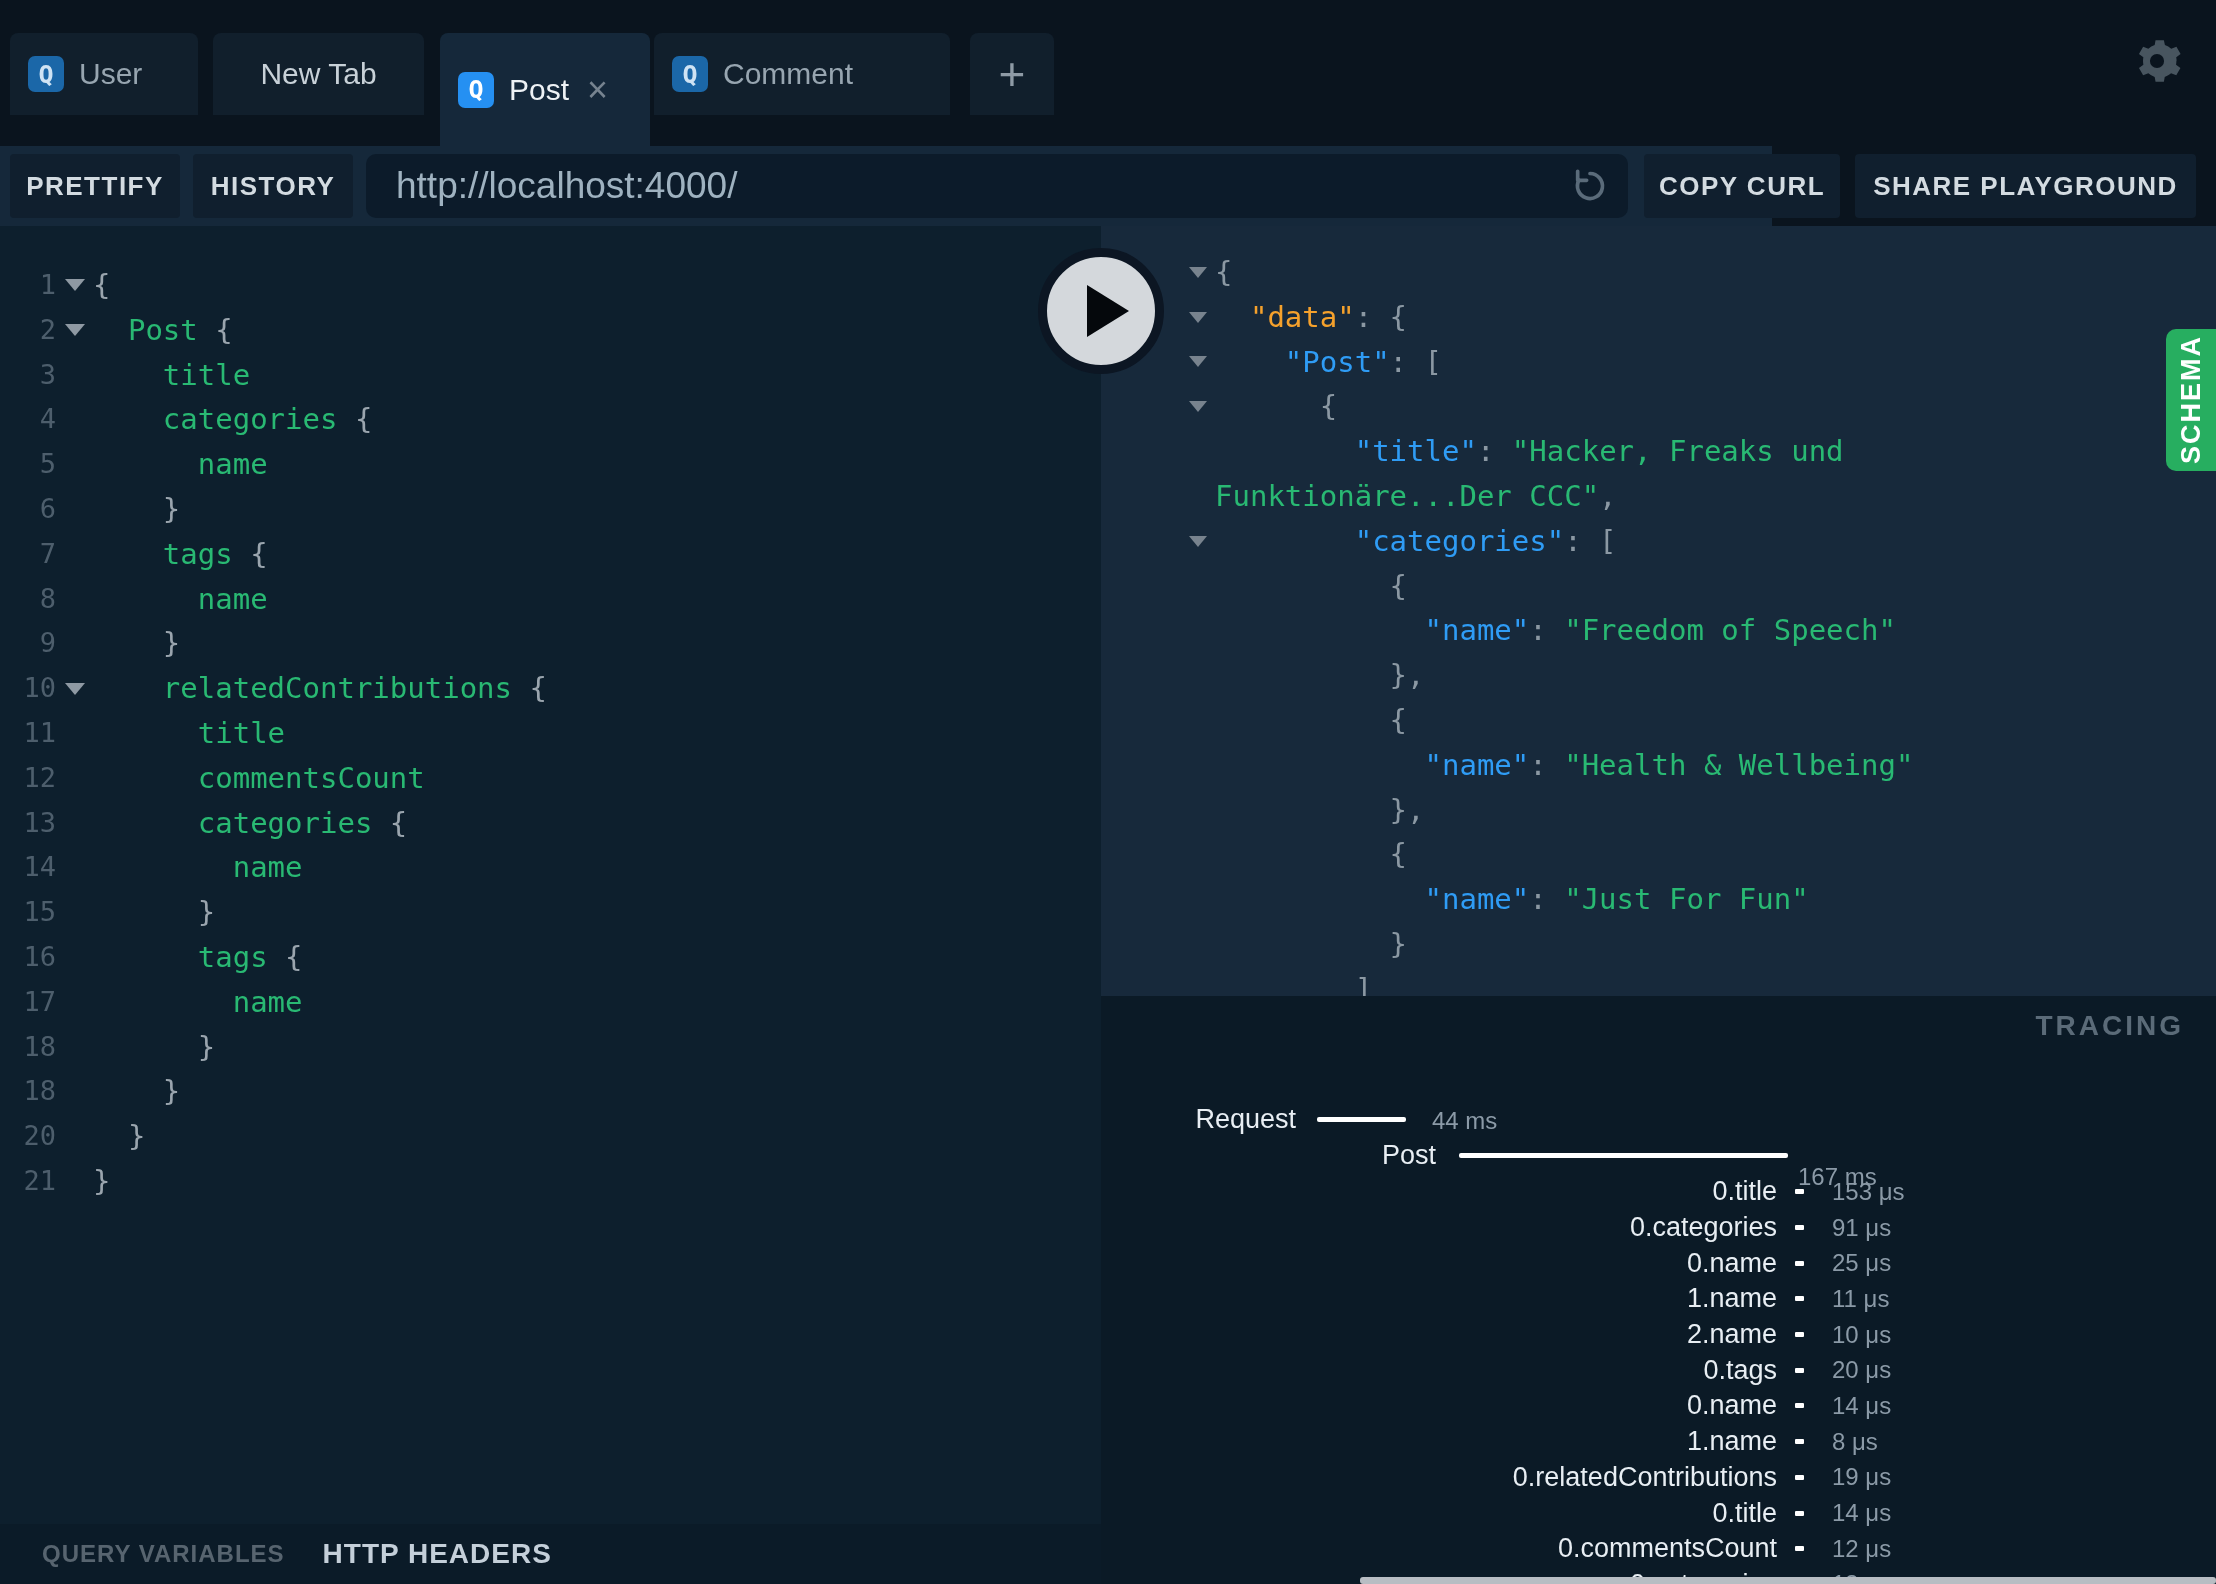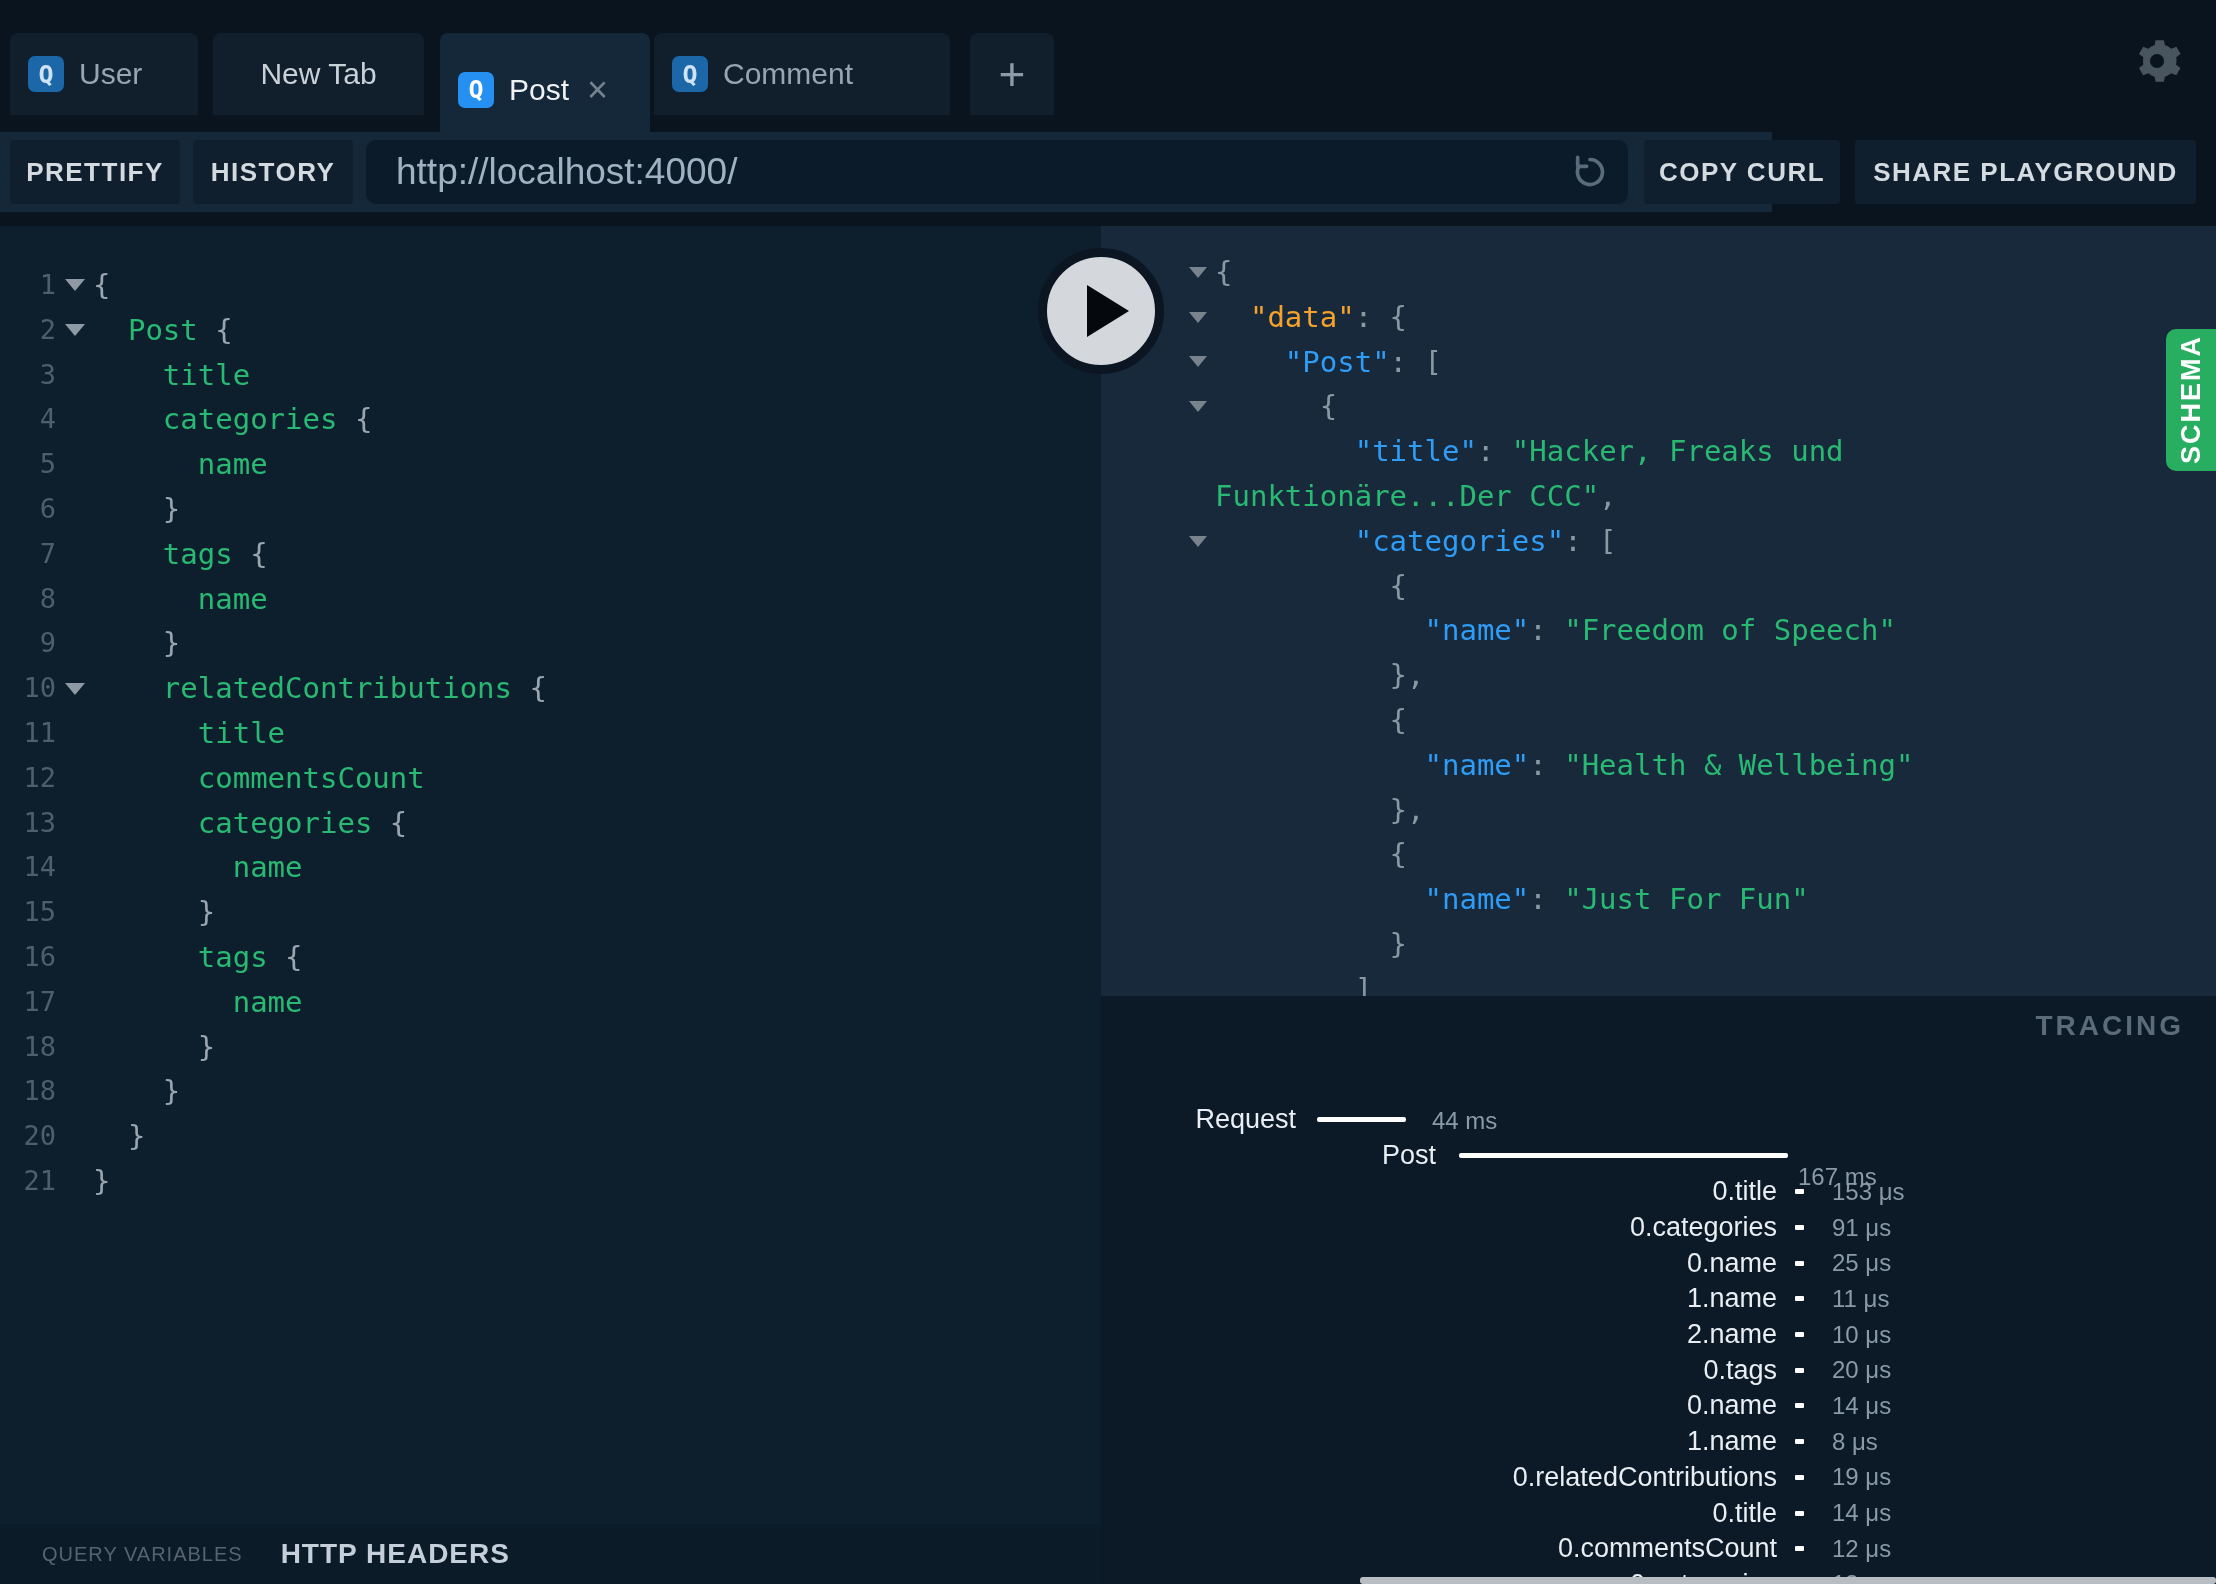--- a/index.html
+++ b/index.html
@@ -22,21 +22,21 @@
   .qbadge.dim{background:#1b67a8;color:#cfe3f4;}
   .qbadge.bright{background:#2590f2;}
   .tablabel{margin-left:15px;font-size:30px;color:#97a5b0;white-space:nowrap;}
   .tab-newtab .tablabel{margin-left:0;color:#c8d1d8;}
   .tab.active .tablabel{color:#eef2f5;}
   .tabclose{margin-left:18px;font-size:36px;color:#76838f;line-height:1;}
   .plusglyph{font-size:46px;color:#8e9aa5;font-weight:400;line-height:1;}
   .gear{position:absolute;right:34px;top:36px;width:50px;height:50px;}
 
   
-  .toolbar{position:absolute;left:0;top:132px;width:1772px;height:80px;background:#15283a;}
+  .toolbar{position:absolute;left:0;top:146px;width:1772px;height:80px;background:#15283a;}
   .tbtn{position:absolute;top:8px;height:64px;background:#101f2e;border-radius:4px;border:none;
         color:#d3dbe1;font-family:"Liberation Sans",sans-serif;font-size:26px;font-weight:600;
         letter-spacing:1.5px;cursor:pointer;}
   .btn-prettify{left:10px;width:170px;}
   .btn-history{left:193px;width:160px;}
   .btn-copycurl{left:1644px;width:196px;}
   .btn-share{left:1855px;width:341px;}
   .urlwrap{position:absolute;left:366px;top:8px;width:1262px;height:64px;background:#0c1b2a;
            border-radius:10px;display:flex;align-items:center;box-sizing:border-box;padding:0 18px 0 28px;}
   .urlinput{flex:1;background:transparent;border:none;outline:none;color:#9fb2c0;
@@ -69,21 +69,21 @@
 
   
   .schema{position:absolute;left:2166px;top:329px;width:50px;height:142px;background:#27ae60;
           border-radius:10px 0 0 10px;display:flex;align-items:center;justify-content:center;cursor:pointer;z-index:6;}
   .schema span{writing-mode:vertical-rl;transform:rotate(180deg);color:#fff;
           font-size:27px;font-weight:700;letter-spacing:2px;}
 
   
   .varbar{position:absolute;left:0;top:1524px;width:1101px;height:60px;background:#0b1b28;
           display:flex;align-items:center;}
-  .qvlabel{margin-left:42px;font-size:20px;font-weight:400;letter-spacing:1px;color:#57646f;}
+  .qvlabel{margin-left:42px;font-size:24px;font-weight:700;letter-spacing:1px;color:#57646f;}
   .hhlabel{margin-left:38px;font-size:28px;font-weight:700;letter-spacing:1px;color:#c4cfd9;}
 
   
   .tracing{position:absolute;left:1101px;top:996px;width:1115px;height:588px;background:#0b1a26;overflow:hidden;}
   .ttitle{position:absolute;top:14px;right:32px;color:#5b6b78;font-size:28px;font-weight:700;letter-spacing:3px;}
   .trspan{position:absolute;height:34px;width:100%;}
   .trspan .lbl{position:absolute;color:#e8eef3;font-size:27px;top:2px;}
   .trspan .bar{position:absolute;height:5px;top:15px;background:#fff;border-radius:2px;}
   .trspan .val{position:absolute;color:#8b9aa7;font-size:24px;top:5px;}
   .trfields{position:absolute;left:0;top:178px;width:100%;}

